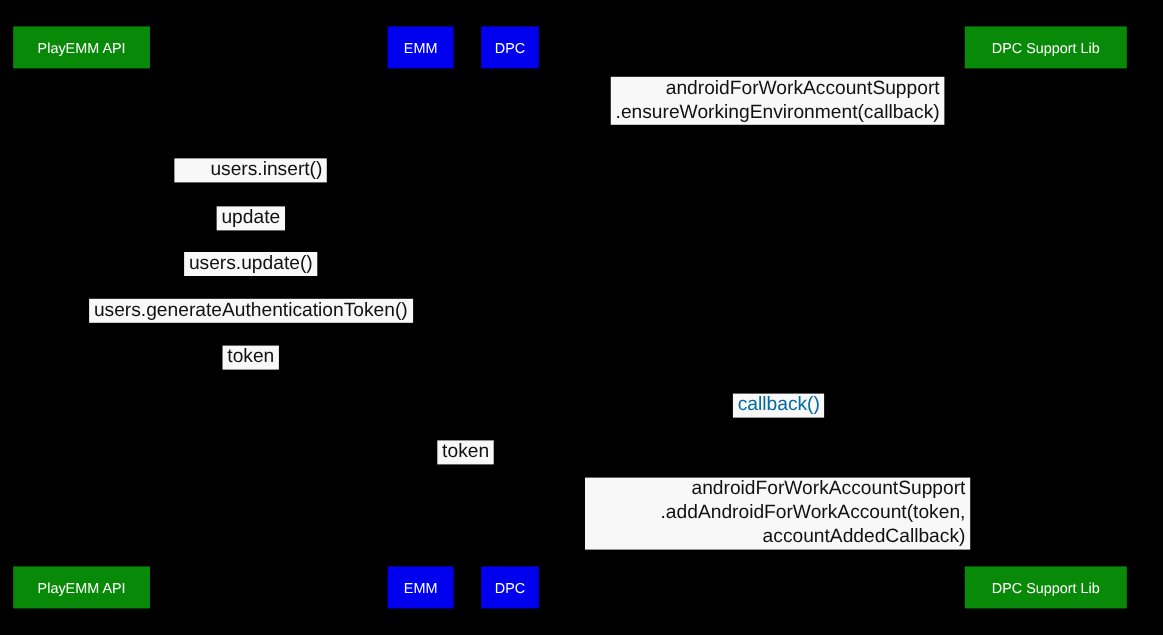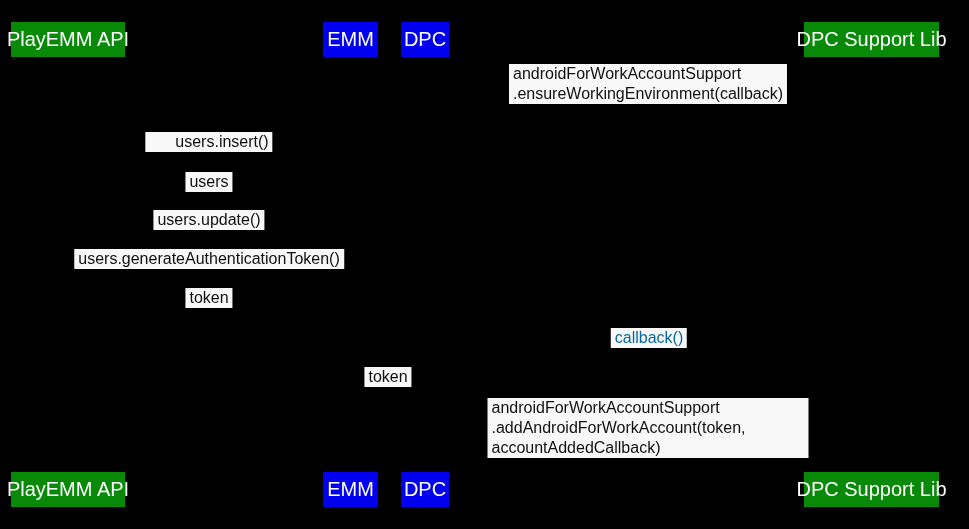--- a/index.html
+++ b/index.html
@@ -15,49 +15,49 @@
     background: #000;
     overflow: hidden;
   }
   .actor {
     position: absolute;
     height: 35px;
     display: flex;
     align-items: center;
     justify-content: center;
     color: #ffffff;
-    font-size: 20px;
+    font-size: 12px;
     white-space: nowrap;
   }
   .msg {
     position: absolute;
     transform: translateX(-50%);
     background: #f8f8f8;
     color: #111111;
     font-size: 16px;
     line-height: 20px;
     padding: 0 4px;
-    text-align: left;
+    text-align: right;
     white-space: pre-line;
   }
 </style>
 </head>
 <body>
 
 <div class="stage" style="background-color: rgb(0, 0, 0);">
 
   <div class="actor" style="left: 11px; top: 22px; width: 114px; background-color: rgb(8, 138, 8);">PlayEMM API</div>
   <div class="actor" style="left: 323px; top: 22px; width: 55px; background-color: rgb(0, 0, 238);">EMM</div>
   <div class="actor" style="left: 401px; top: 22px; width: 48px; background-color: rgb(0, 0, 238);">DPC</div>
   <div class="actor" style="left: 804px; top: 22px; width: 135px; background-color: rgb(8, 138, 8);">DPC Support Lib</div>
 
   <div class="msg" style="left: 648px; top: 64px; background-color: rgb(248, 248, 248); color: rgb(17, 17, 17);">androidForWorkAccountSupport
 .ensureWorkingEnvironment(callback)</div>
   <div class="msg" style="left: 209px; top: 132px; background-color: rgb(248, 248, 248); color: rgb(17, 17, 17); padding-left: 30px;">users.insert()</div>
-  <div class="msg" style="left: 209px; top: 172px; background-color: rgb(248, 248, 248); color: rgb(17, 17, 17);">users</div>
+  <div class="msg" style="left: 209px; top: 172px; background-color: rgb(248, 248, 248); color: rgb(17, 17, 17);">update</div>
   <div class="msg" style="left: 209px; top: 249px; background-color: rgb(248, 248, 248); color: rgb(17, 17, 17);">users.generateAuthenticationToken()</div>
   <div class="msg" style="left: 209px; top: 210px; background-color: rgb(248, 248, 248); color: rgb(17, 17, 17);">users.update()</div>
   <div class="msg" style="left: 209px; top: 288px; background-color: rgb(248, 248, 248); color: rgb(17, 17, 17);">token</div>
   <div class="msg" style="left: 649px; top: 328px; background-color: rgb(248, 248, 248); color: #0369a1;">callback()</div>
   <div class="msg" style="left: 388px; top: 367px; background-color: rgb(248, 248, 248); color: rgb(17, 17, 17);">token</div>
   <div class="msg" style="left: 648px; top: 398px; background-color: rgb(248, 248, 248); color: rgb(17, 17, 17);">androidForWorkAccountSupport
 .addAndroidForWorkAccount(token, accountAddedCallback)</div>
 
   <div class="actor" style="left: 11px; top: 472px; width: 114px; background-color: rgb(8, 138, 8);">PlayEMM API</div>
   <div class="actor" style="left: 323px; top: 472px; width: 55px; background-color: rgb(0, 0, 238);">EMM</div>

